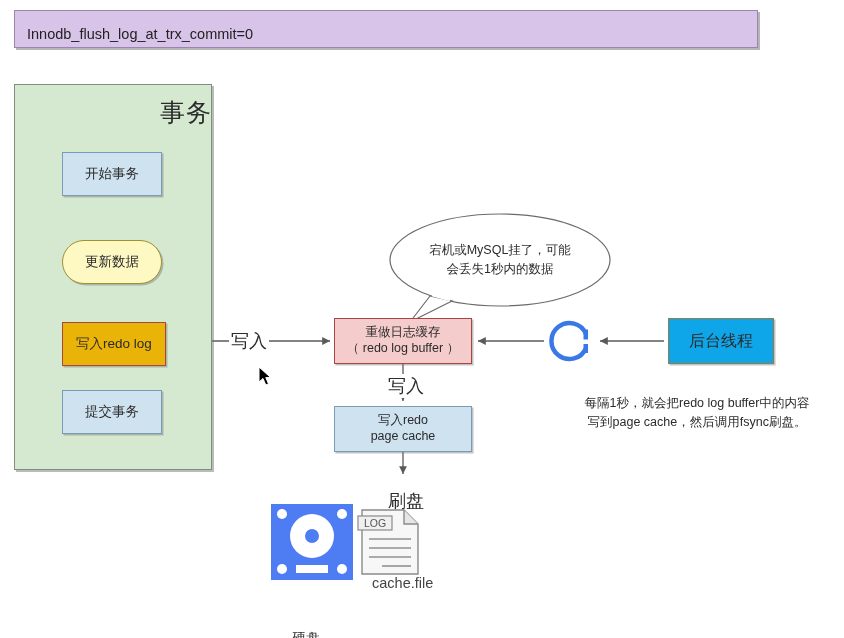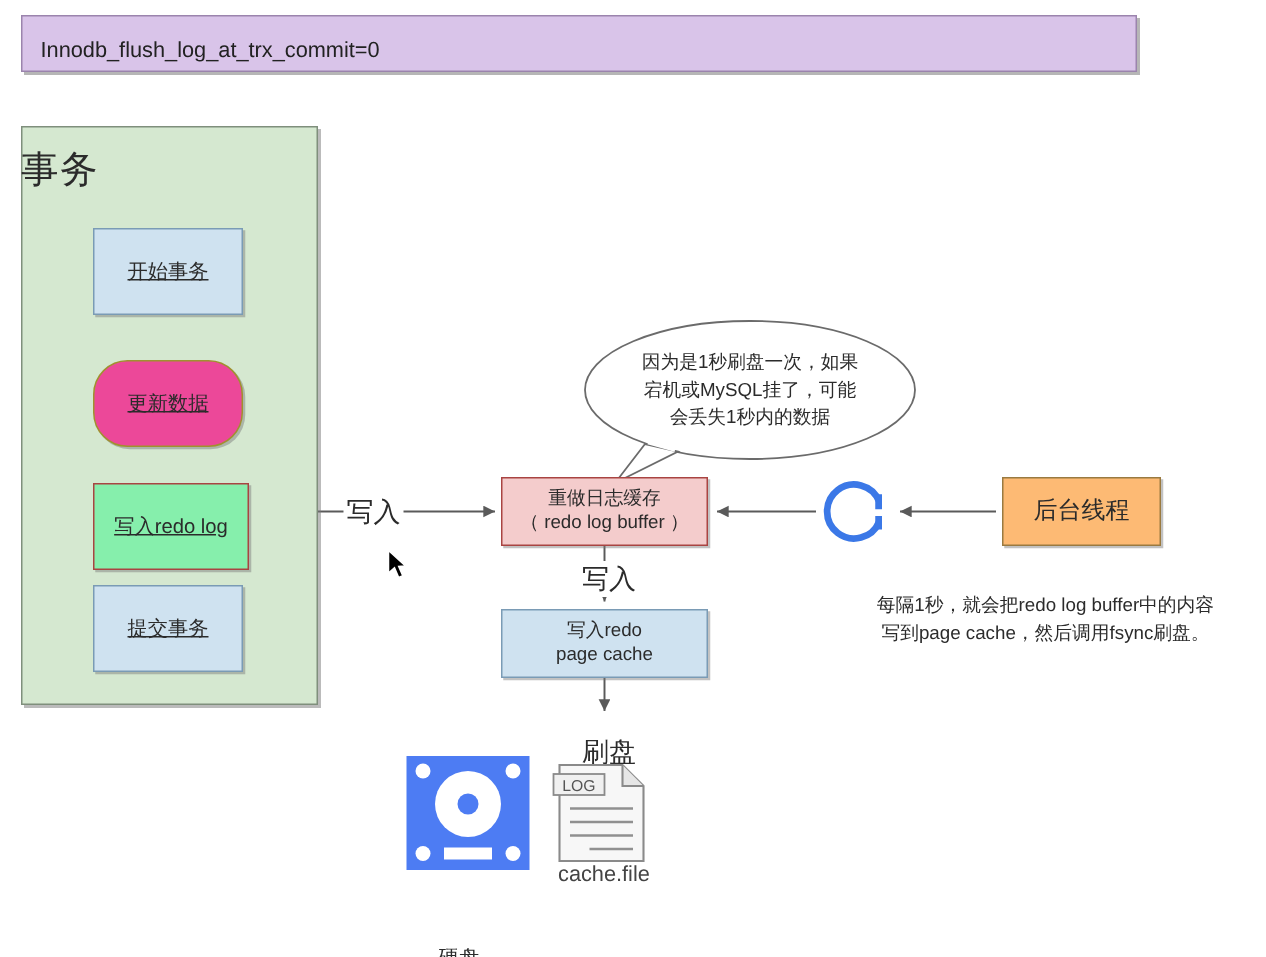--- a/index.html
+++ b/index.html
@@ -69,35 +69,34 @@
     background: #d5e8d0;
     border: 1px solid #7f8f7c;
     justify-content: flex-start;
     box-shadow: 2px 2px 0 rgba(120,120,120,0.5);
   }
   #txn-title {
     position: absolute;
     left: 14px;
     top: 96px;
     width: 198px;
-    text-align: left;
+    text-align: right;
     font-size: 25px;
     color: #2b2b2b;
     letter-spacing: 1px;
   }
 
   .step-box {
     width: 100px;
-    height: 58px;
+    height: 44px;
     font-size: 13.5px;
-    text-decoration: underline;
   }
   #step-begin   { left: 62px; top: 152px; background: #cfe2f0; border-color: #7a9bb5; }
-  #step-update  { left: 62px; top: 240px; background: #ec4899; border-color: #a0912f; border-radius: 23px; }
-  #step-redo    { left: 62px; top: 322px; background: #86efac; border-color: #a94442; width: 104px; }
+  #step-update  { left: 62px; top: 240px; background: #fef9c3; border-color: #a0912f; border-radius: 23px; }
+  #step-redo    { left: 62px; top: 322px; background: #eab308; border-color: #a94442; width: 104px; }
   #step-commit  { left: 62px; top: 390px; background: #cfe2f0; border-color: #7a9bb5; }
 
   
   #redo-buffer {
     left: 334px;
     top: 318px;
     width: 138px;
     height: 46px;
     background: #f4cccc;
     border-color: #a94442;
@@ -112,21 +111,21 @@
     border-color: #7a9bb5;
     font-size: 12.5px;
   }
 
   
   #bg-thread {
     left: 668px;
     top: 318px;
     width: 106px;
     height: 46px;
-    background: #fdba74;
+    background: #0ea5e9;
     border-color: #9a7a40;
     font-size: 16px;
   }
 
   
   .label {
     position: absolute;
     font-size: 18px;
     color: #2b2b2b;
     white-space: nowrap;
@@ -177,21 +176,21 @@
   
   #disk-icon {
     position: absolute;
     left: 270px;
     top: 503px;
     width: 84px;
     height: 78px;
   }
   #log-file-icon {
     position: absolute;
-    left: 367px;
+    left: 356px;
     top: 506px;
     width: 68px;
     height: 72px;
   }
   #loop-icon {
     position: absolute;
     left: 546px;
     top: 316px;
     width: 50px;
     height: 50px;
@@ -283,21 +282,20 @@
   <div class="label" id="label-write-2">写入</div>
   <div class="label" id="label-flush">刷盘</div>
 
   <div id="bg-caption">
     <span>每隔1秒，就会把redo log buffer中的内容</span>
     <span>写到page cache，然后调用fsync刷盘。</span>
   </div>
 
   <div id="bubble-wrap">
     <div id="bubble-text">
-      <span>因为是1秒刷盘一次，如果</span>
       <span>宕机或MySQL挂了，可能</span>
       <span>会丢失1秒内的数据</span>
     </div>
   </div>
 
   <div id="disk-icon">
     <svg width="84" height="78" viewBox="0 0 84 78">
       <rect x="1" y="1" width="82" height="76" fill="#4d7cf3"></rect>
       <circle cx="42" cy="33" r="22" fill="#ffffff"></circle>
       <circle cx="42" cy="33" r="7" fill="#4d7cf3"></circle>

